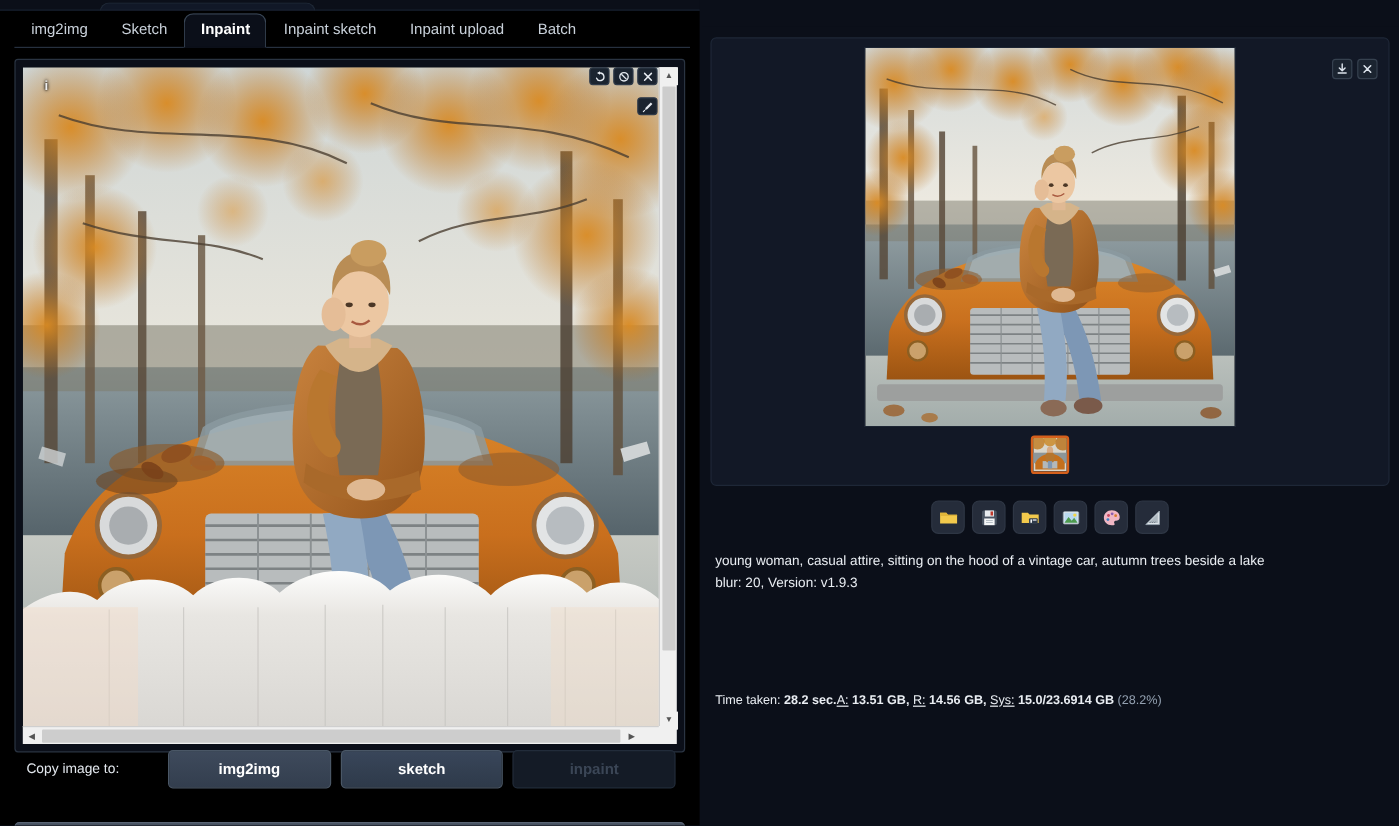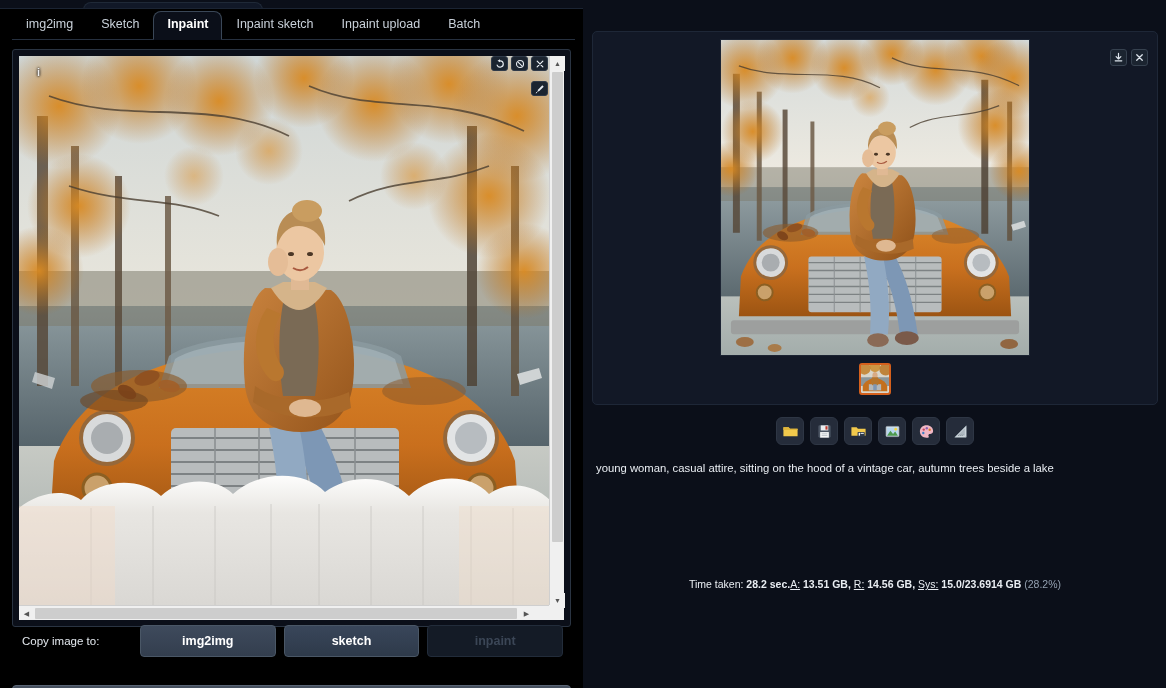--- a/index.html
+++ b/index.html
@@ -204,21 +204,21 @@
 
   .infotext {
     position: absolute; left: 7px; top: 437px; width: 566px;
     color: #e9edf2; font-size: 11.3px; line-height: 18.1px;
     padding: 0 4px;
   }
   .infotext .line { display: block; }
 
   .stats-row {
     position: absolute; left: 7px; top: 556px; width: 566px;
-    display: flex; justify-content: center; align-items: baseline;
+    display: flex; justify-content: flex-start; align-items: baseline;
     padding: 0 4px; font-size: 10.5px; color: #e9edf2;
   }
   .stats-row .lbl { font-weight: normal; }
   .stats-row b { font-weight: bold; }
   .u { text-decoration: underline; }
   .dim { color: #93a0b0; }
 </style>
 </head>
 <body>
 
@@ -676,20 +676,21 @@
           <line x1="6.4" y1="13.6" x2="7.6" y2="12.4" stroke="#5d6871" stroke-width="0.7"></line>
           <line x1="8.4" y1="13.6" x2="9.6" y2="12.4" stroke="#5d6871" stroke-width="0.7"></line>
           <line x1="10.4" y1="13.6" x2="11.6" y2="12.4" stroke="#5d6871" stroke-width="0.7"></line>
         </svg>
       </div>
     </div>
   </div>
 
   <div class="infotext">
     <span class="line">young woman, casual attire, sitting on the hood of a vintage car, autumn trees beside a lake</span>
+    <span class="line">blur: 20, Version: v1.9.3</span>
   </div>
 
   <div class="stats-row">
     <div>
       <span class="lbl">Time taken:</span>
       <b>28.2 sec.</b>
     </div>
     <div>
       <span class="u">A:</span>
       <b>13.51 GB,</b>

